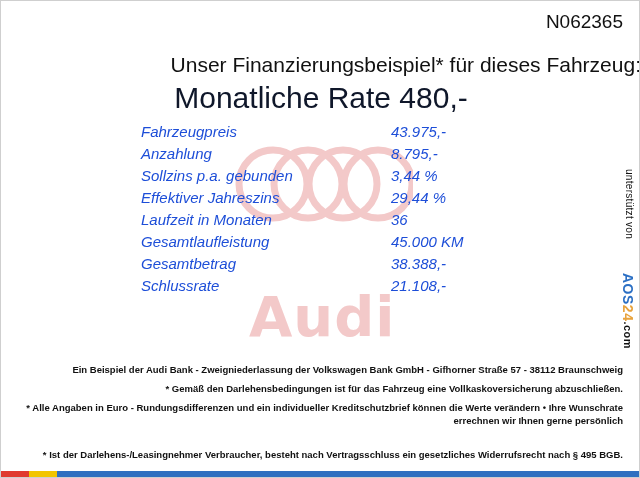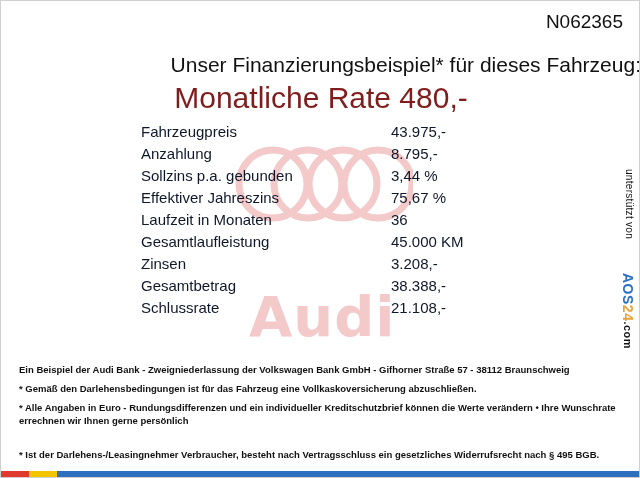--- a/index.html
+++ b/index.html
@@ -68,48 +68,49 @@
     font-size: 21px;
     color: #111;
   }
   .rate {
     position: absolute;
     left: 0;
     top: 80px;
     width: 640px;
     text-align: center;
     font-size: 30px;
-    color: #7f1d1d;
+    color: #0f172a;
   }
   table.specs {
     position: absolute;
     left: 140px;
     top: 120px;
     border-collapse: collapse;
     font-size: 15px;
-    color: #0f172a;
+    color: #1d4ed8;
+    font-style: italic;
   }
   table.specs td {
     padding: 2px 0 3px 0;
     vertical-align: top;
     white-space: nowrap;
   }
   table.specs td.label {
     width: 240px;
     padding-right: 10px;
   }
   table.specs td.value {
     width: 150px;
   }
   .legal {
     position: absolute;
     left: 18px;
     top: 362px;
     width: 604px;
-    text-align: left;
+    text-align: right;
     font-size: 9.5px;
     line-height: 1.45;
     color: #111;
     font-weight: bold;
   }
   .legal p {
     margin: 0 0 5px 0;
   }
   .legal p.last {
     margin-top: 20px;
@@ -194,33 +195,29 @@
         <tr>
           <td class="label">Anzahlung</td>
           <td class="value">8.795,-</td>
         </tr>
         <tr>
           <td class="label">Sollzins p.a. gebunden</td>
           <td class="value">3,44 %</td>
         </tr>
         <tr>
           <td class="label">Effektiver Jahreszins</td>
-          <td class="value">75,67 %</td>
+          <td class="value">29,44 %</td>
         </tr>
         <tr>
           <td class="label">Laufzeit in Monaten</td>
           <td class="value">36</td>
         </tr>
         <tr>
           <td class="label">Gesamtlaufleistung</td>
           <td class="value">45.000 KM</td>
-        </tr>
-        <tr>
-          <td class="label">Zinsen</td>
-          <td class="value">3.208,-</td>
         </tr>
         <tr>
           <td class="label">Gesamtbetrag</td>
           <td class="value">38.388,-</td>
         </tr>
         <tr>
           <td class="label">Schlussrate</td>
           <td class="value">21.108,-</td>
         </tr>
       </tbody>

